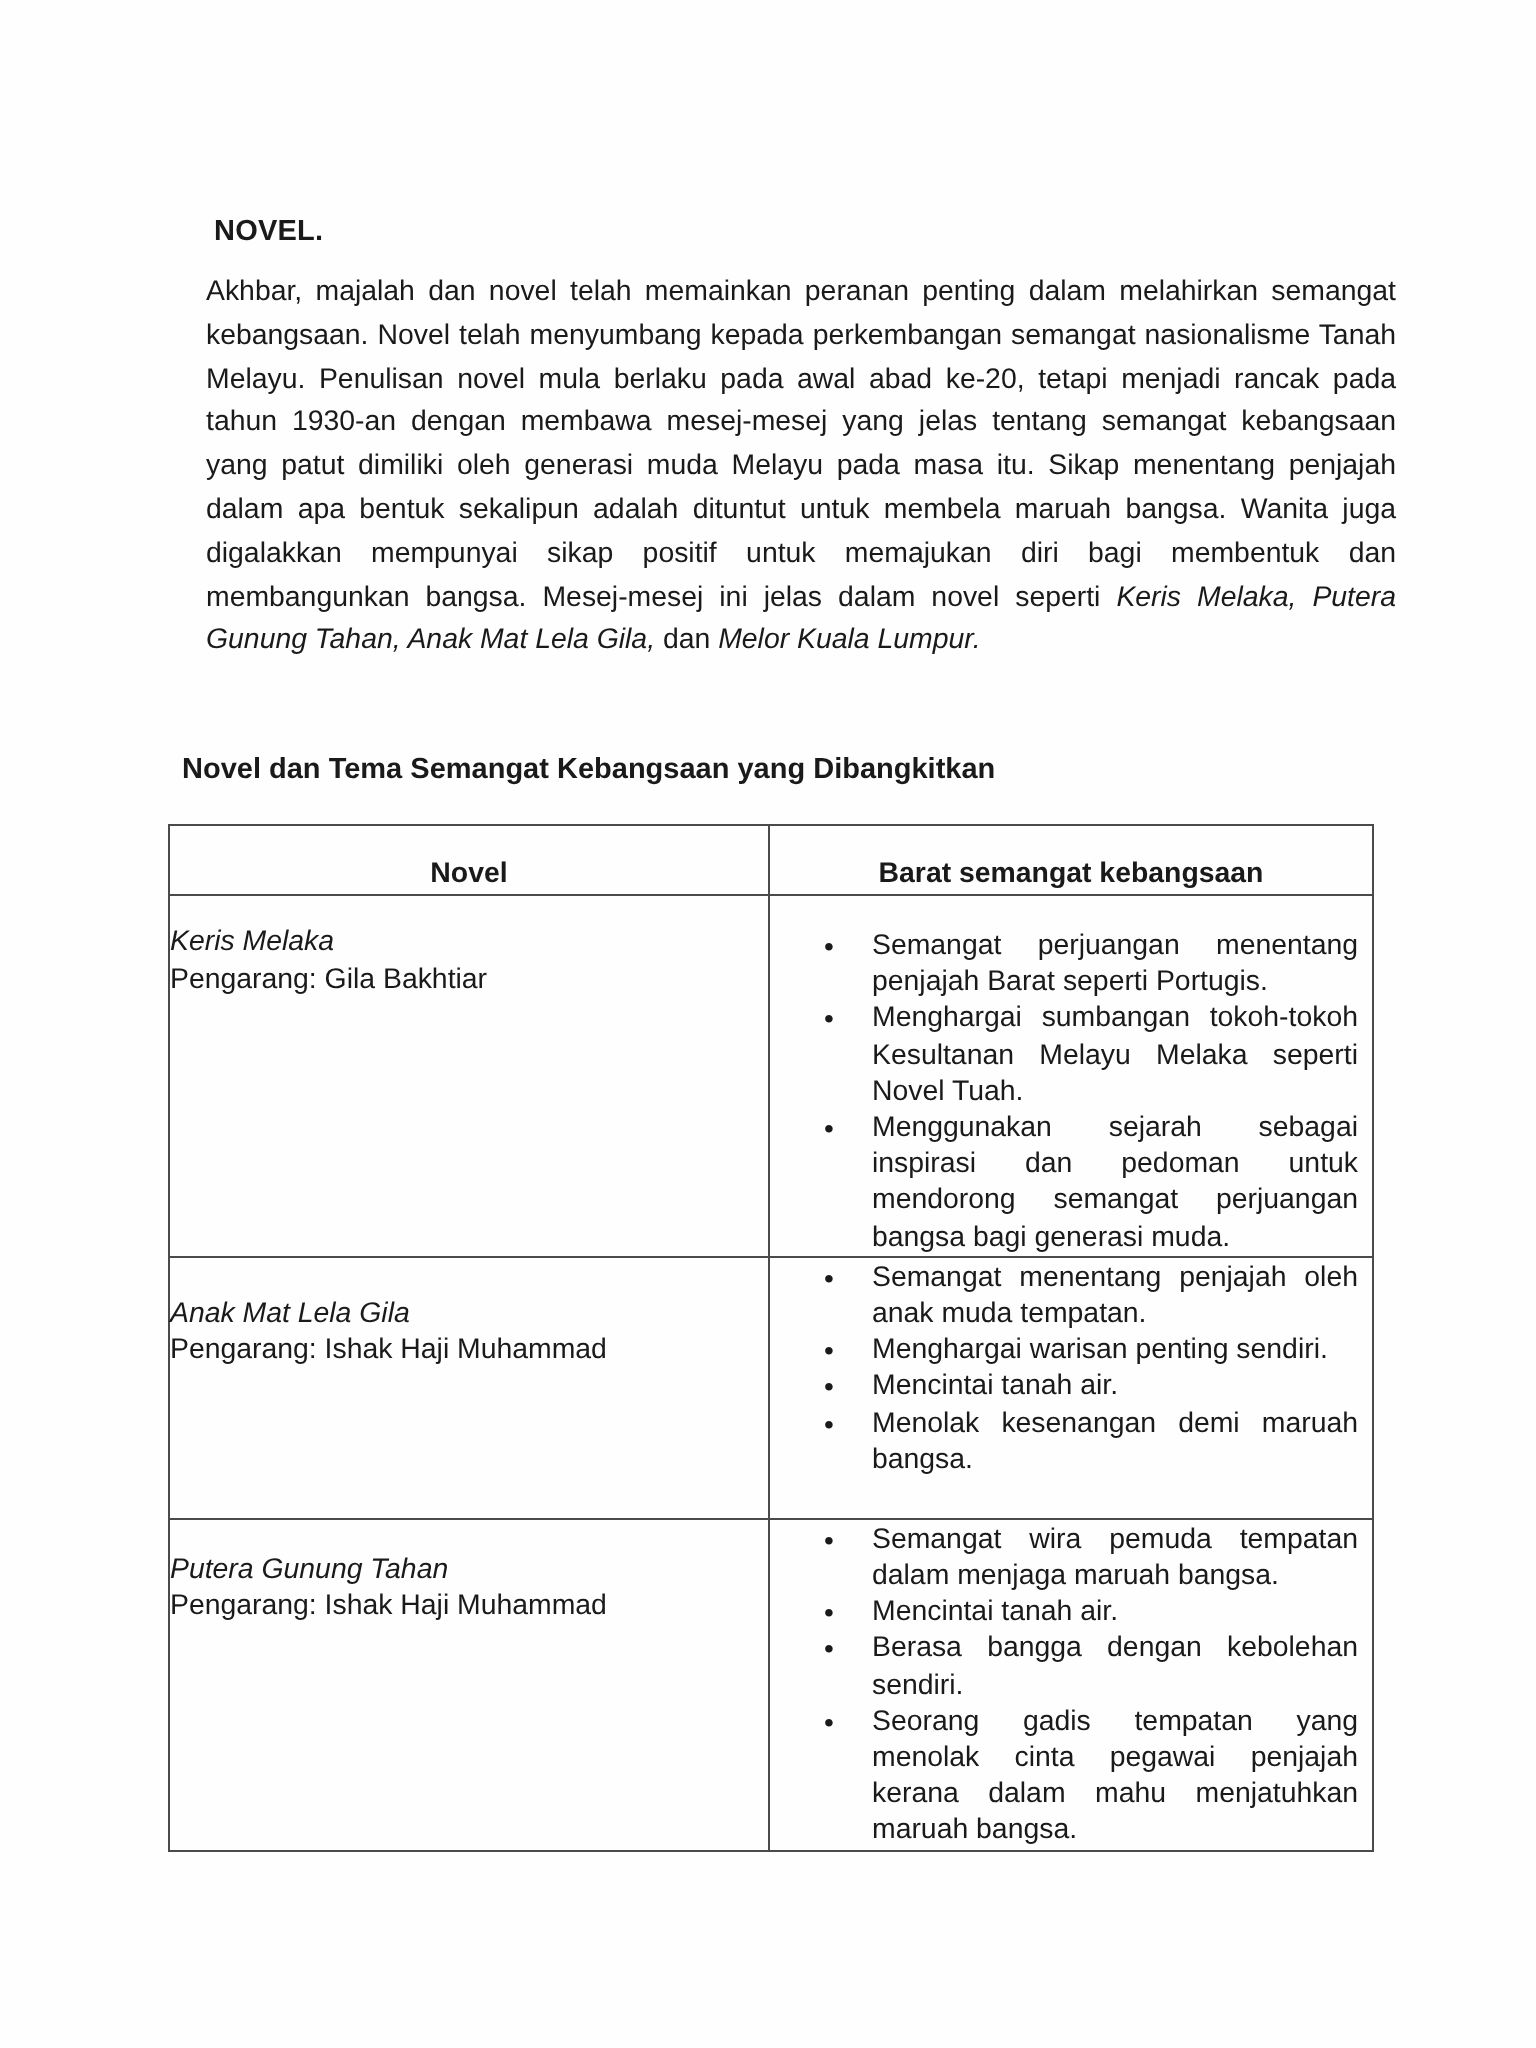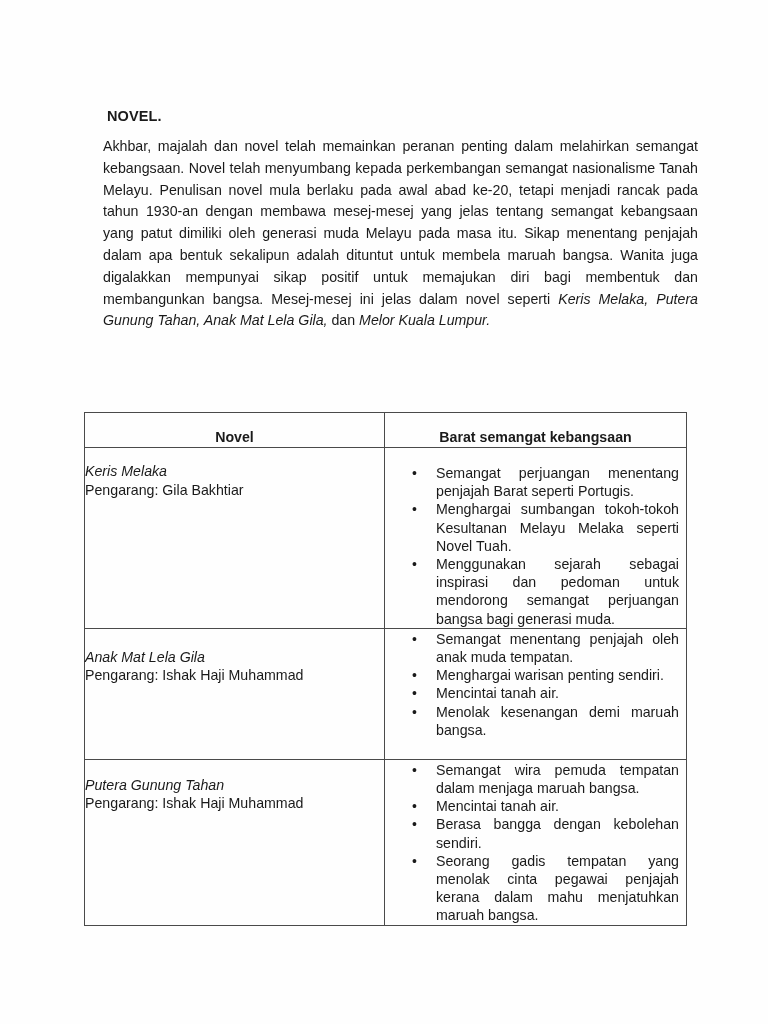--- a/index.html
+++ b/index.html
@@ -106,20 +106,21 @@
   </style>
 </head>
 <body>
 
 <div class="page">
 
   <h1 class="title">NOVEL.</h1>
 
   <p class="para"><span>Akhbar, majalah dan novel telah memainkan peranan penting dalam melahirkan semangat kebangsaan. Novel telah menyumbang kepada perkembangan semangat nasionalisme Tanah Melayu. Penulisan novel mula berlaku pada awal abad ke-20, tetapi menjadi rancak pada tahun 1930-an dengan membawa mesej-mesej yang jelas tentang semangat kebangsaan yang patut dimiliki oleh generasi muda Melayu pada masa itu. Sikap menentang penjajah dalam apa bentuk sekalipun adalah dituntut untuk membela maruah bangsa. Wanita juga digalakkan mempunyai sikap positif untuk memajukan diri bagi membentuk dan membangunkan bangsa. Mesej-mesej ini jelas dalam novel seperti </span><i>Keris Melaka, Putera Gunung Tahan, Anak Mat Lela Gila,</i><span> dan </span><i>Melor Kuala Lumpur.</i></p>
 
+  <h2 class="section-heading">Novel dan Tema Semangat Kebangsaan yang Dibangkitkan</h2>
 
   <table class="novel-table">
     <colgroup>
         <col class="c1">
         <col class="c2">
       </colgroup>
     <thead>
       <tr>
         <th>Novel</th>
         <th>Barat semangat kebangsaan</th>

